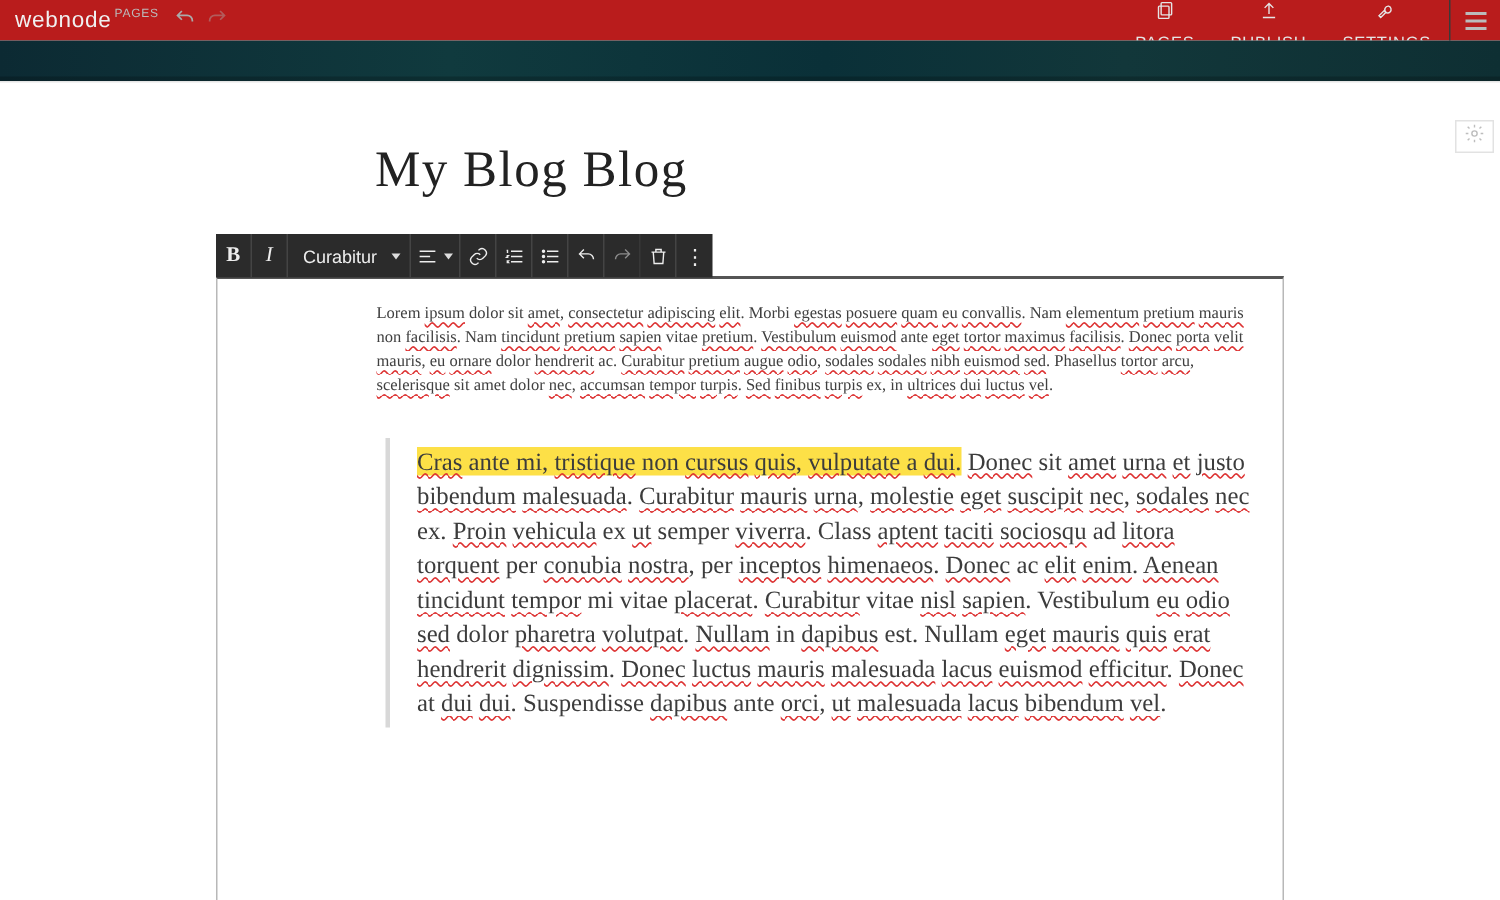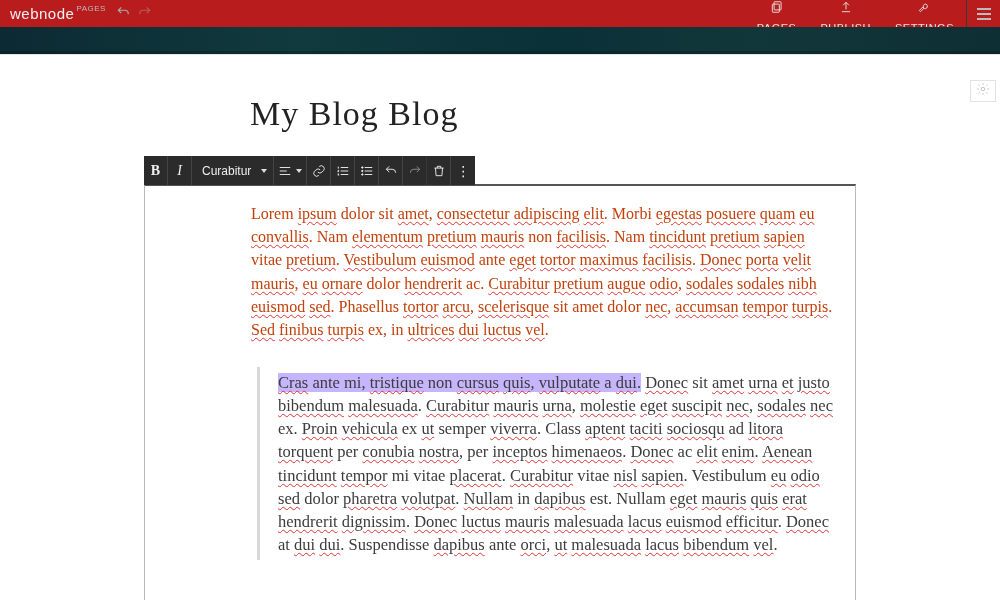--- a/index.html
+++ b/index.html
@@ -28,24 +28,24 @@
   .tb-cell { display: flex; align-items: center; justify-content: center; border-right: 1px solid #444; color: #eee; font-size: 12px; cursor: pointer; min-width: 24px; padding: 0 4px; }
   .tb-cell:last-child { border-right: none; }
   .tb-cell svg { width: 14px; height: 14px; stroke:#eee; fill:none; stroke-width:1.6;}
   .tb-b { font-weight: bold; font-family: Georgia, serif; font-size: 14px; }
   .tb-i { font-style: italic; font-family: Georgia, serif; font-size: 14px; }
   .tb-drop { font-size: 12px; padding: 0 6px 0 10px; gap: 10px; }
   .caret-down { width:0;height:0;border-left:3px solid transparent;border-right:3px solid transparent;border-top:4px solid #ddd; }
   .dots-v::before{content:"⋮"; font-size:14px; color:#eee;}
   
   .editor-frame { position: absolute; top: 184px; left: 144px; width: 712px; height: 420px; border: 1px solid #b8b8b8; border-top: 2px solid #555; padding: 16px 18px 20px 106px; }
-  .para, .quote { font-family: Georgia, 'Times New Roman', serif; color: #c2410c; font-size: 16px; line-height: 1.45; }
+  .para, .quote { font-family: Georgia, 'Times New Roman', serif; color: #404040; font-size: 11px; line-height: 1.45; }
   .quote { border-left: 3px solid #d8d8d8; padding: 4px 0 4px 18px; margin-left: 6px; margin-top: 26px; font-size: 16.5px; line-height: 1.4; color:#3c3c3c;}
   .sp { text-decoration: underline; text-decoration-style: wavy; text-decoration-color: #d33; text-underline-offset: 2px; text-decoration-thickness: 1px; }
-  .hl { background: #c4b5fd; }
+  .hl { background: #fde047; }
   
   .gear-box { position: absolute; top: 80px; right: 4px; width: 26px; height: 22px; border: 1px solid #e2e2e2; display:flex; align-items:center; justify-content:center;}
   .gear-box svg { width:14px; height:14px; stroke:#bdbdbd; fill:none; stroke-width:1.6;}
 </style>
 </head>
 <body>
 
 <div class="topbar">
   <span class="logo">webnode</span>
   <span class="logo-free">PAGES</span>

